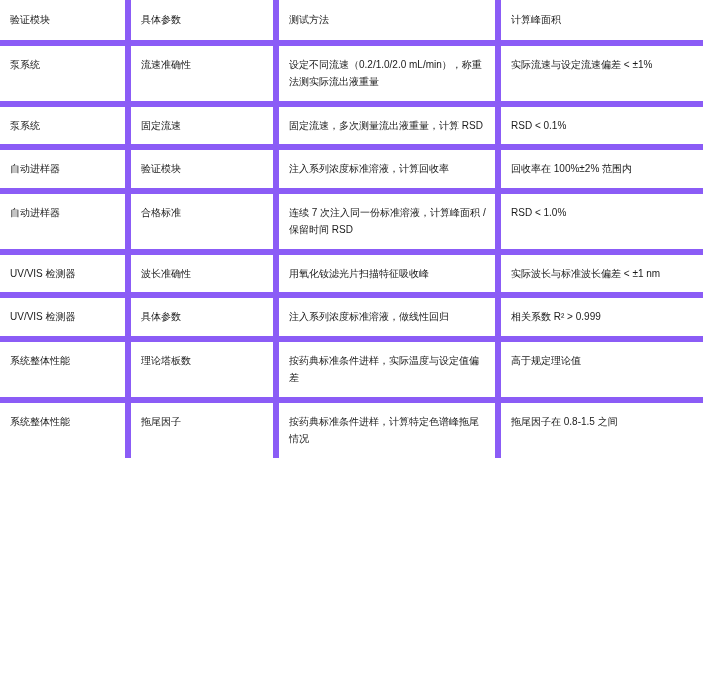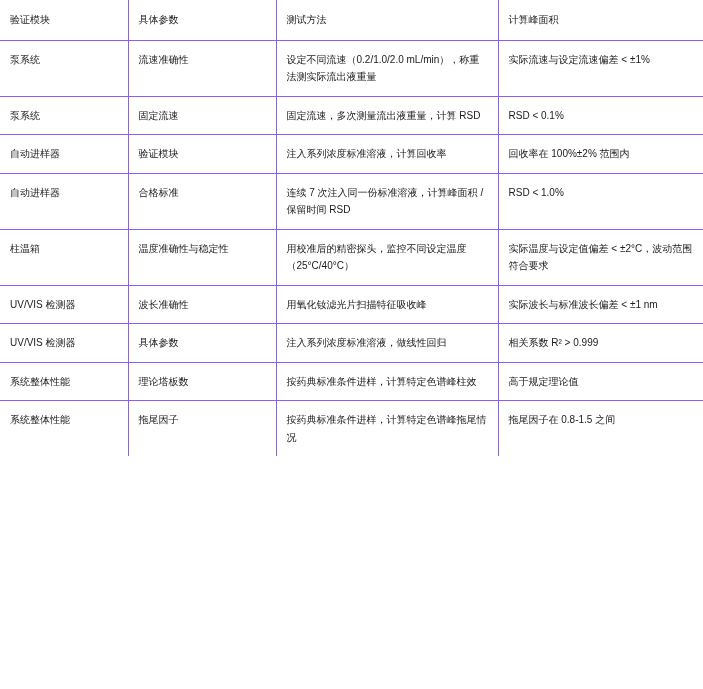--- a/index.html
+++ b/index.html
@@ -21,21 +21,21 @@
     font-size: 10px;
     line-height: 1.75;
   }
   table.validation-table col.c1 { width: 128px; }
   table.validation-table col.c2 { width: 148px; }
   table.validation-table col.c3 { width: 222px; }
   table.validation-table col.c4 { width: 205px; }
 
   table.validation-table th,
   table.validation-table td {
-    border: 1px solid #8b5cf6;
+    border: 6px solid #8b5cf6;
     vertical-align: top;
     padding: 10px 9px 10px 10px;
     text-align: left;
     font-weight: normal;
     word-wrap: break-word;
   }
   table.validation-table thead th {
     padding-top: 11px;
     padding-bottom: 11px;
   }
@@ -82,41 +82,35 @@
       <td>注入系列浓度标准溶液，计算回收率</td>
       <td>回收率在 100%±2% 范围内</td>
     </tr>
     <tr>
       <td>自动进样器</td>
       <td>合格标准</td>
       <td>连续 7 次注入同一份标准溶液，计算峰面积 / 保留时间 RSD</td>
       <td>RSD &lt; 1.0%</td>
     </tr>
     <tr>
-      <td>柱温箱</td>
-      <td>温度准确性与稳定性</td>
-      <td>用校准后的精密探头，监控不同设定温度（25°C/40°C）</td>
-      <td>实际温度与设定值偏差 &lt; ±2°C，波动范围符合要求</td>
-    </tr>
-    <tr>
       <td>UV/VIS 检测器</td>
       <td>波长准确性</td>
       <td>用氧化钕滤光片扫描特征吸收峰</td>
       <td>实际波长与标准波长偏差 &lt; ±1 nm</td>
     </tr>
     <tr>
       <td>UV/VIS 检测器</td>
       <td>具体参数</td>
       <td>注入系列浓度标准溶液，做线性回归</td>
       <td>相关系数 R² &gt; 0.999</td>
     </tr>
     <tr>
       <td>系统整体性能</td>
       <td>理论塔板数</td>
-      <td>按药典标准条件进样，计算特定色谱峰柱效</td>
+      <td>按药典标准条件进样，实际温度与设定值偏差</td>
       <td>高于规定理论值</td>
     </tr>
     <tr>
       <td>系统整体性能</td>
       <td>拖尾因子</td>
       <td>按药典标准条件进样，计算特定色谱峰拖尾情况</td>
       <td>拖尾因子在 0.8-1.5 之间</td>
     </tr>
   </tbody>
 </table>

